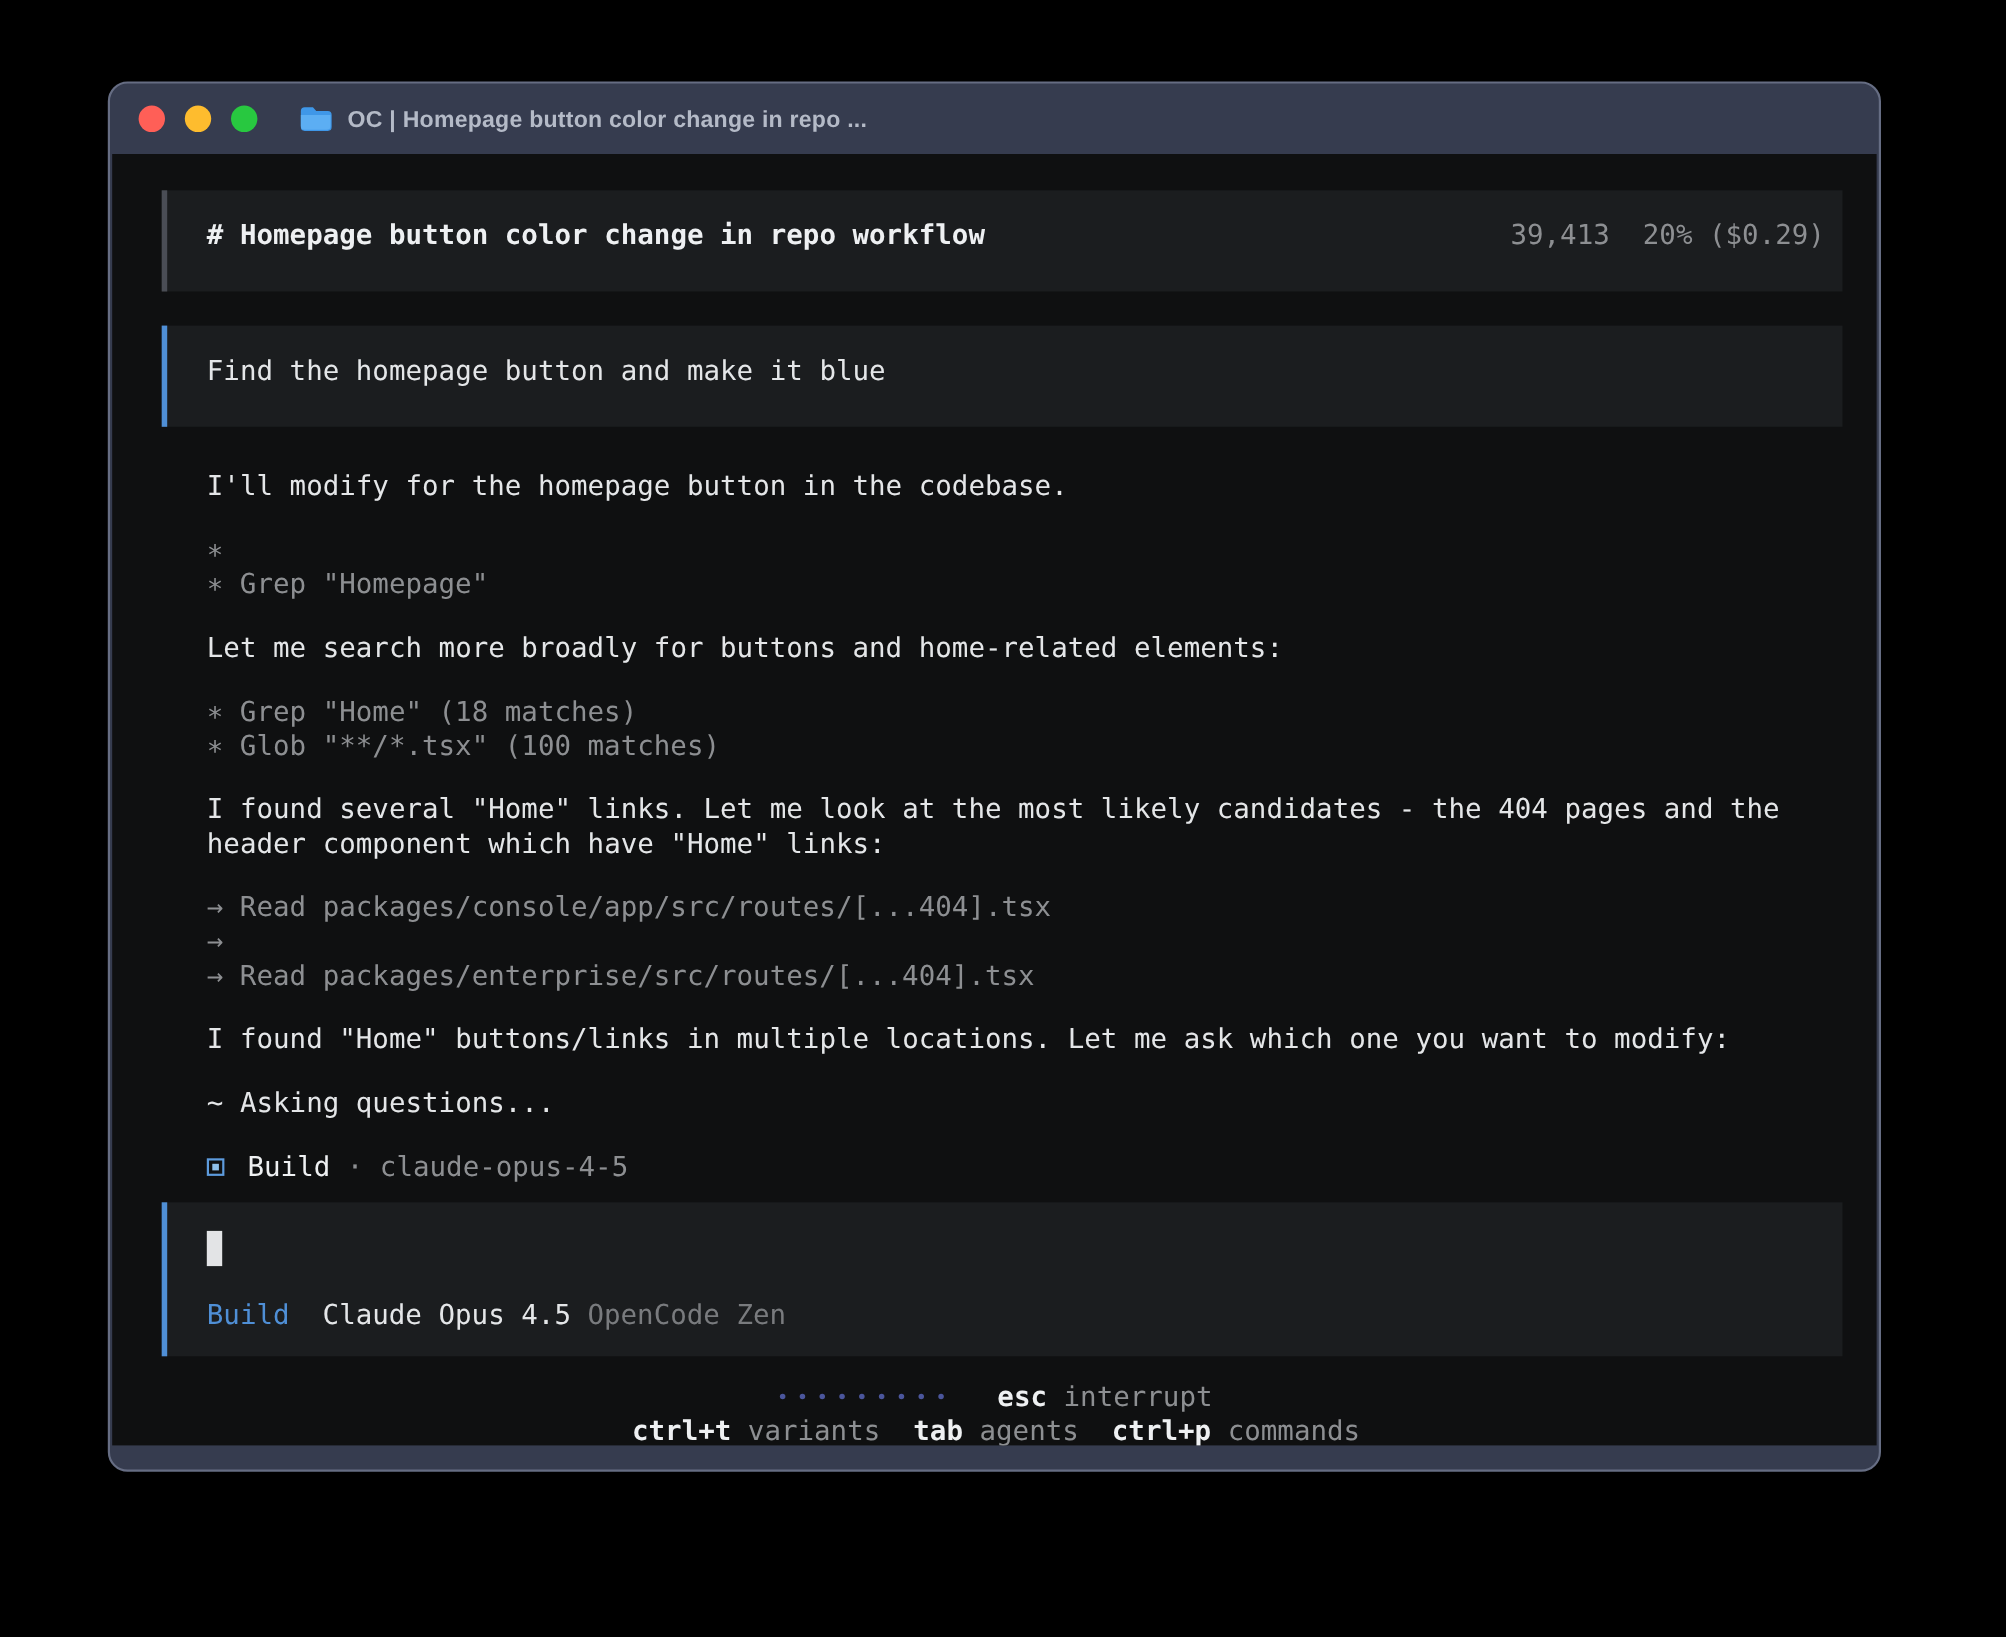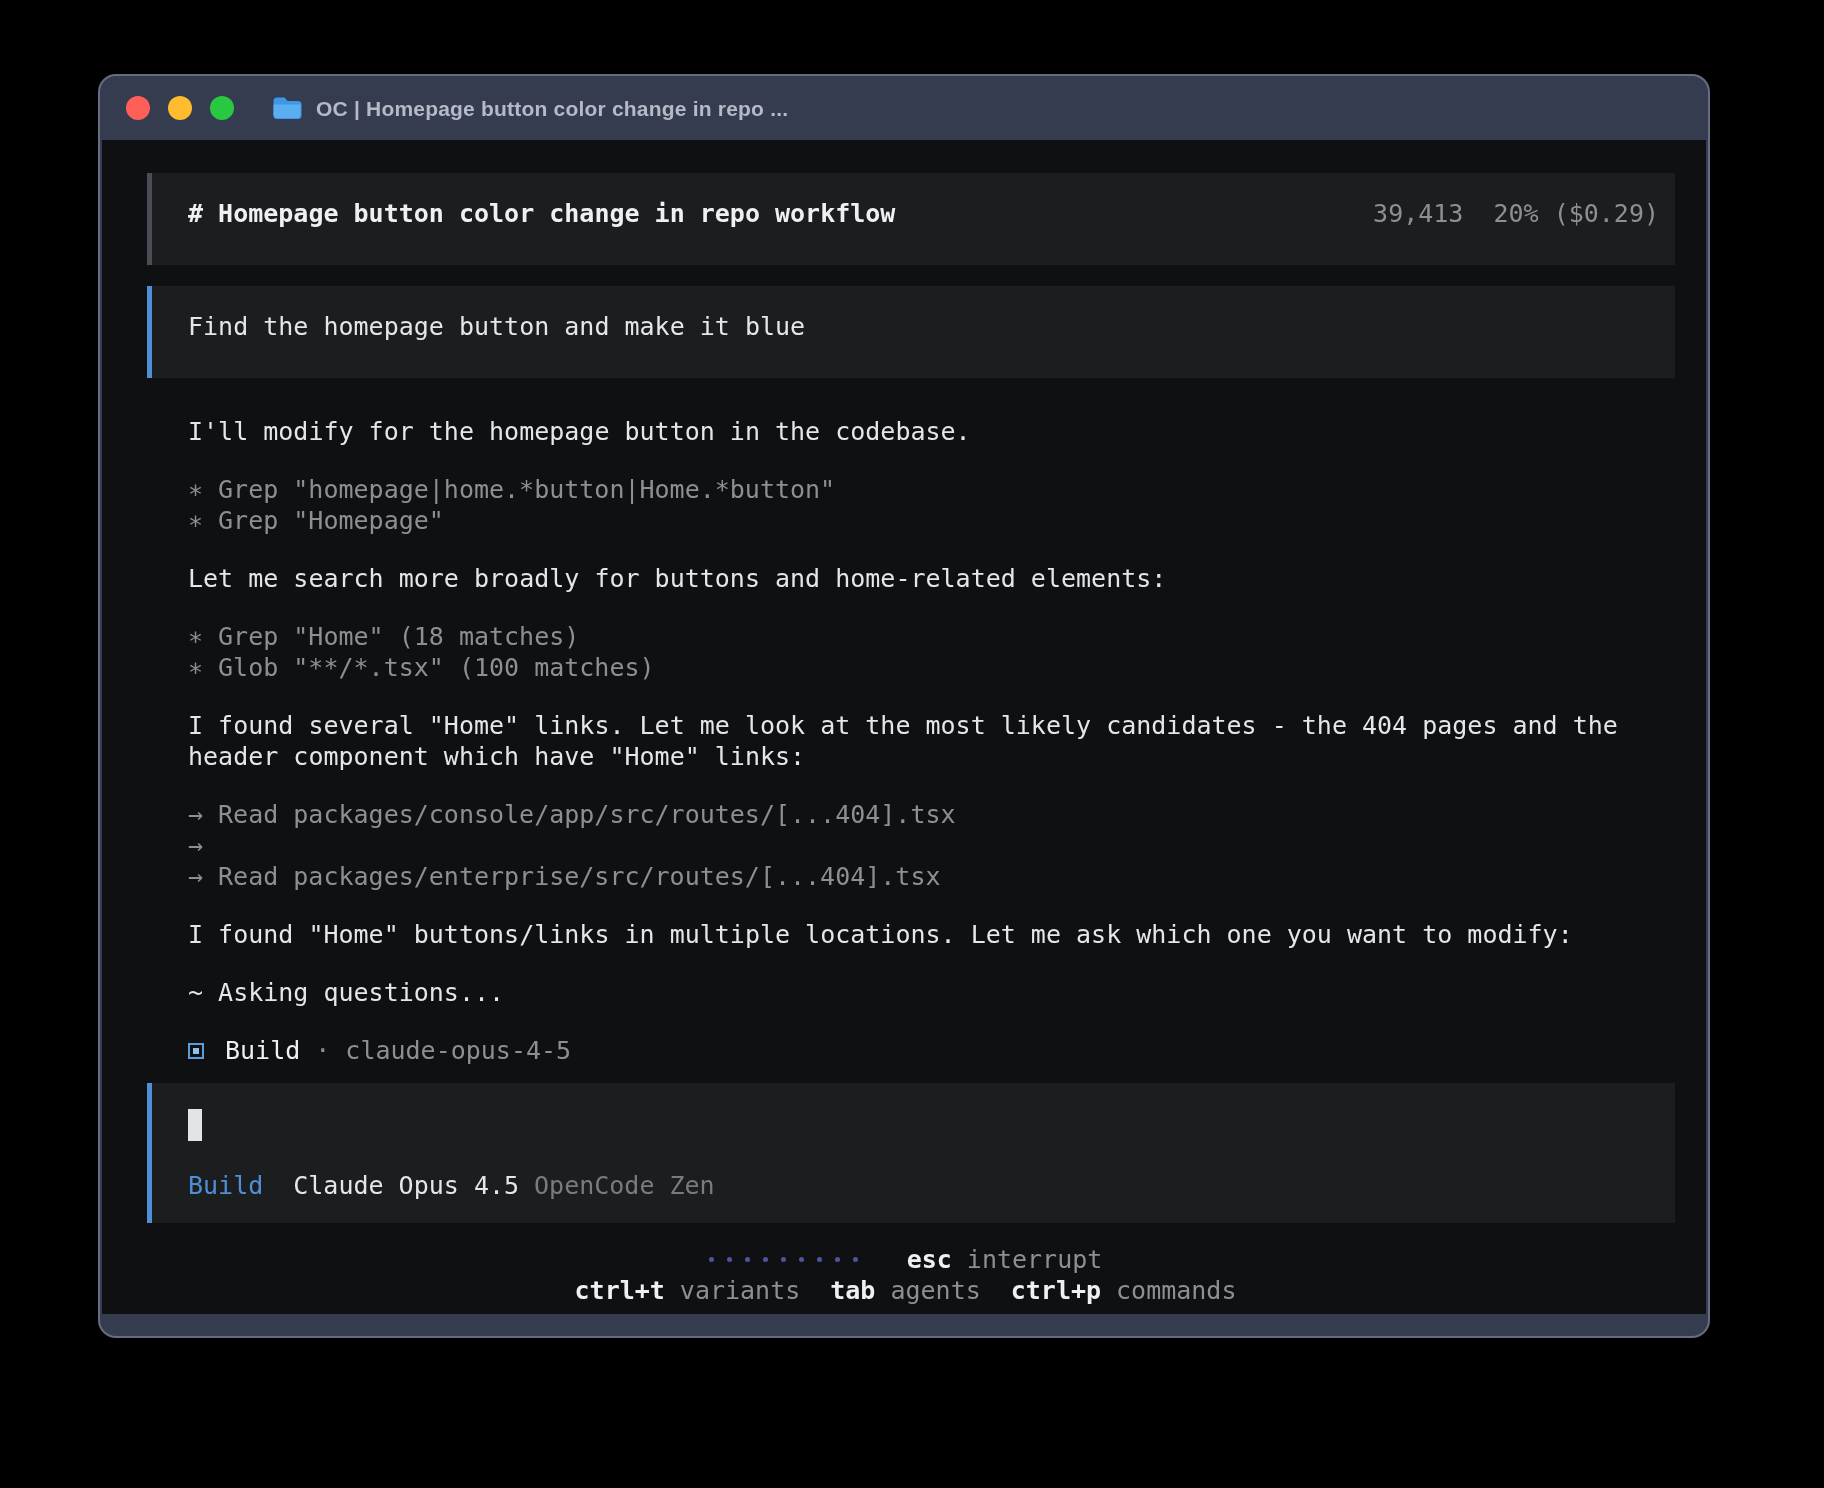--- a/index.html
+++ b/index.html
@@ -45,21 +45,21 @@
     padding:33px 31px 0 45px;
     overflow:hidden;
   }
   .block{
     border-left:5px solid #4a4d55;
     background:var(--block-bg);
     height:92px;
     display:flex;align-items:center;
     padding:0 16px 12px 36px;
   }
-  .block.user{border-left-color:var(--blue);margin-top:21px;}
+  .block.user{border-left-color:var(--blue);margin-top:31px;}
   .header-row{width:100%;display:flex;justify-content:space-between;align-items:center;}
   .session-title{color:var(--text-bright);font-weight:bold;white-space:pre;}
   .session-stats{color:var(--muted);display:flex;white-space:pre;}
   .session-stats .gap{display:inline-block;width:30px;}
   .user-text{color:var(--text);}
   .para{margin:27px 0 0 41px;color:var(--text);}
   .para.first{margin-top:38px;}
   .tools{margin:27px 0 0 41px;color:var(--muted);}
   .tool-line{display:flex;white-space:pre;}
   .ticon{margin-right:15px;}
@@ -131,21 +131,21 @@
     </div>
 
     <div class="block user">
       <span class="user-text">Find the homepage button and make it blue</span>
     </div>
 
     <div class="para first">I'll modify for the homepage button in the codebase.</div>
 
     <div class="tools">
       <div class="tool-line">
-        <span class="ticon">∗</span><span>Grep "homepage|home.*button|Home.*button"</span>
+        <span class="ticon">∗</span>
       </div>
       <div class="tool-line">
         <span class="ticon">∗</span><span>Grep "Homepage"</span>
       </div>
     </div>
 
     <div class="para">Let me search more broadly for buttons and home-related elements:</div>
 
     <div class="tools">
       <div class="tool-line">

